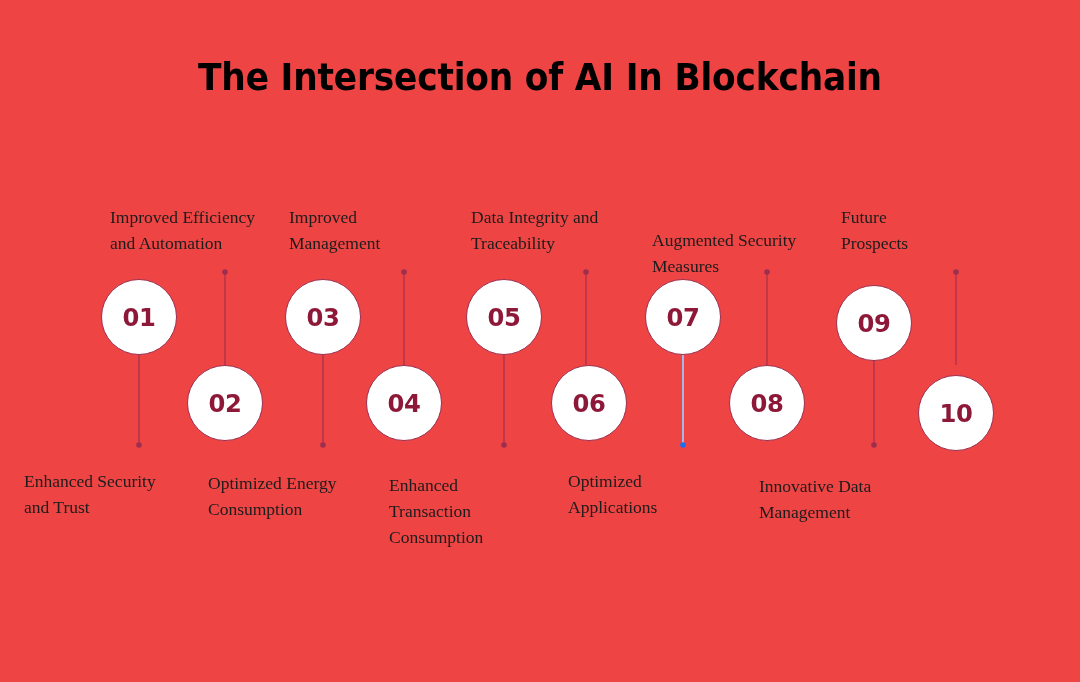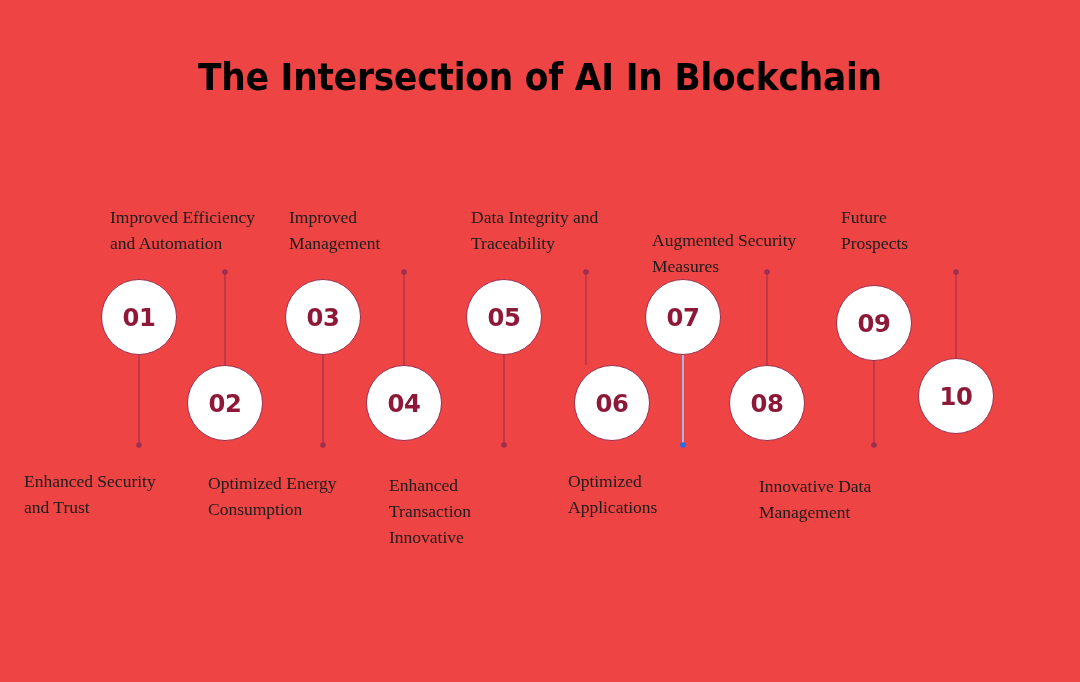--- a/index.html
+++ b/index.html
@@ -142,41 +142,41 @@
       <div class="node-circle" style="left: 404px; top: 403px; border-color: rgb(156, 47, 80);">
         <span class="node-number" style="color: rgb(142, 24, 56);">04</span>
       </div>
       <div class="node-label above" style="left: 404px; color: rgb(28, 28, 28); top: 204px;">Improved
 Management</div>
       <div class="node-circle" style="left: 504px; top: 317px; border-color: rgb(156, 47, 80);">
         <span class="node-number" style="color: rgb(142, 24, 56);">05</span>
       </div>
       <div class="node-label below" style="left: 504px; color: rgb(28, 28, 28); top: 472px;">Enhanced
 Transaction
-Innovative</div>
-      <div class="node-circle" style="left: 612px; top: 403px; border-color: rgb(156, 47, 80);">
+Consumption</div>
+      <div class="node-circle" style="left: 589px; top: 403px; border-color: rgb(156, 47, 80);">
         <span class="node-number" style="color: rgb(142, 24, 56);">06</span>
       </div>
       <div class="node-label above" style="left: 586px; color: rgb(28, 28, 28); top: 204px;">Data Integrity and
 Traceability</div>
       <div class="node-circle" style="left: 683px; top: 317px; border-color: rgb(156, 47, 80);">
         <span class="node-number" style="color: rgb(142, 24, 56);">07</span>
       </div>
       <div class="node-label below" style="left: 683px; color: rgb(28, 28, 28); top: 468px;">Optimized
 Applications</div>
       <div class="node-circle" style="left: 767px; top: 403px; border-color: rgb(156, 47, 80);">
         <span class="node-number" style="color: rgb(142, 24, 56);">08</span>
       </div>
       <div class="node-label above" style="left: 767px; color: rgb(28, 28, 28); top: 204px; margin-top: 23px;">Augmented Security
 Measures</div>
       <div class="node-circle" style="left: 874px; top: 323px; border-color: rgb(156, 47, 80);">
         <span class="node-number" style="color: rgb(142, 24, 56);">09</span>
       </div>
       <div class="node-label below" style="left: 874px; color: rgb(28, 28, 28); top: 473px;">Innovative Data
 Management</div>
-      <div class="node-circle" style="left: 956px; top: 396px; border-color: rgb(156, 47, 80);">
+      <div class="node-circle" style="left: 956px; top: 413px; border-color: rgb(156, 47, 80);">
         <span class="node-number" style="color: rgb(142, 24, 56);">10</span>
       </div>
       <div class="node-label above" style="left: 956px; color: rgb(28, 28, 28); top: 204px;">Future
 Prospects</div>
     </div>
 
 </div>
 
 </body></html>

